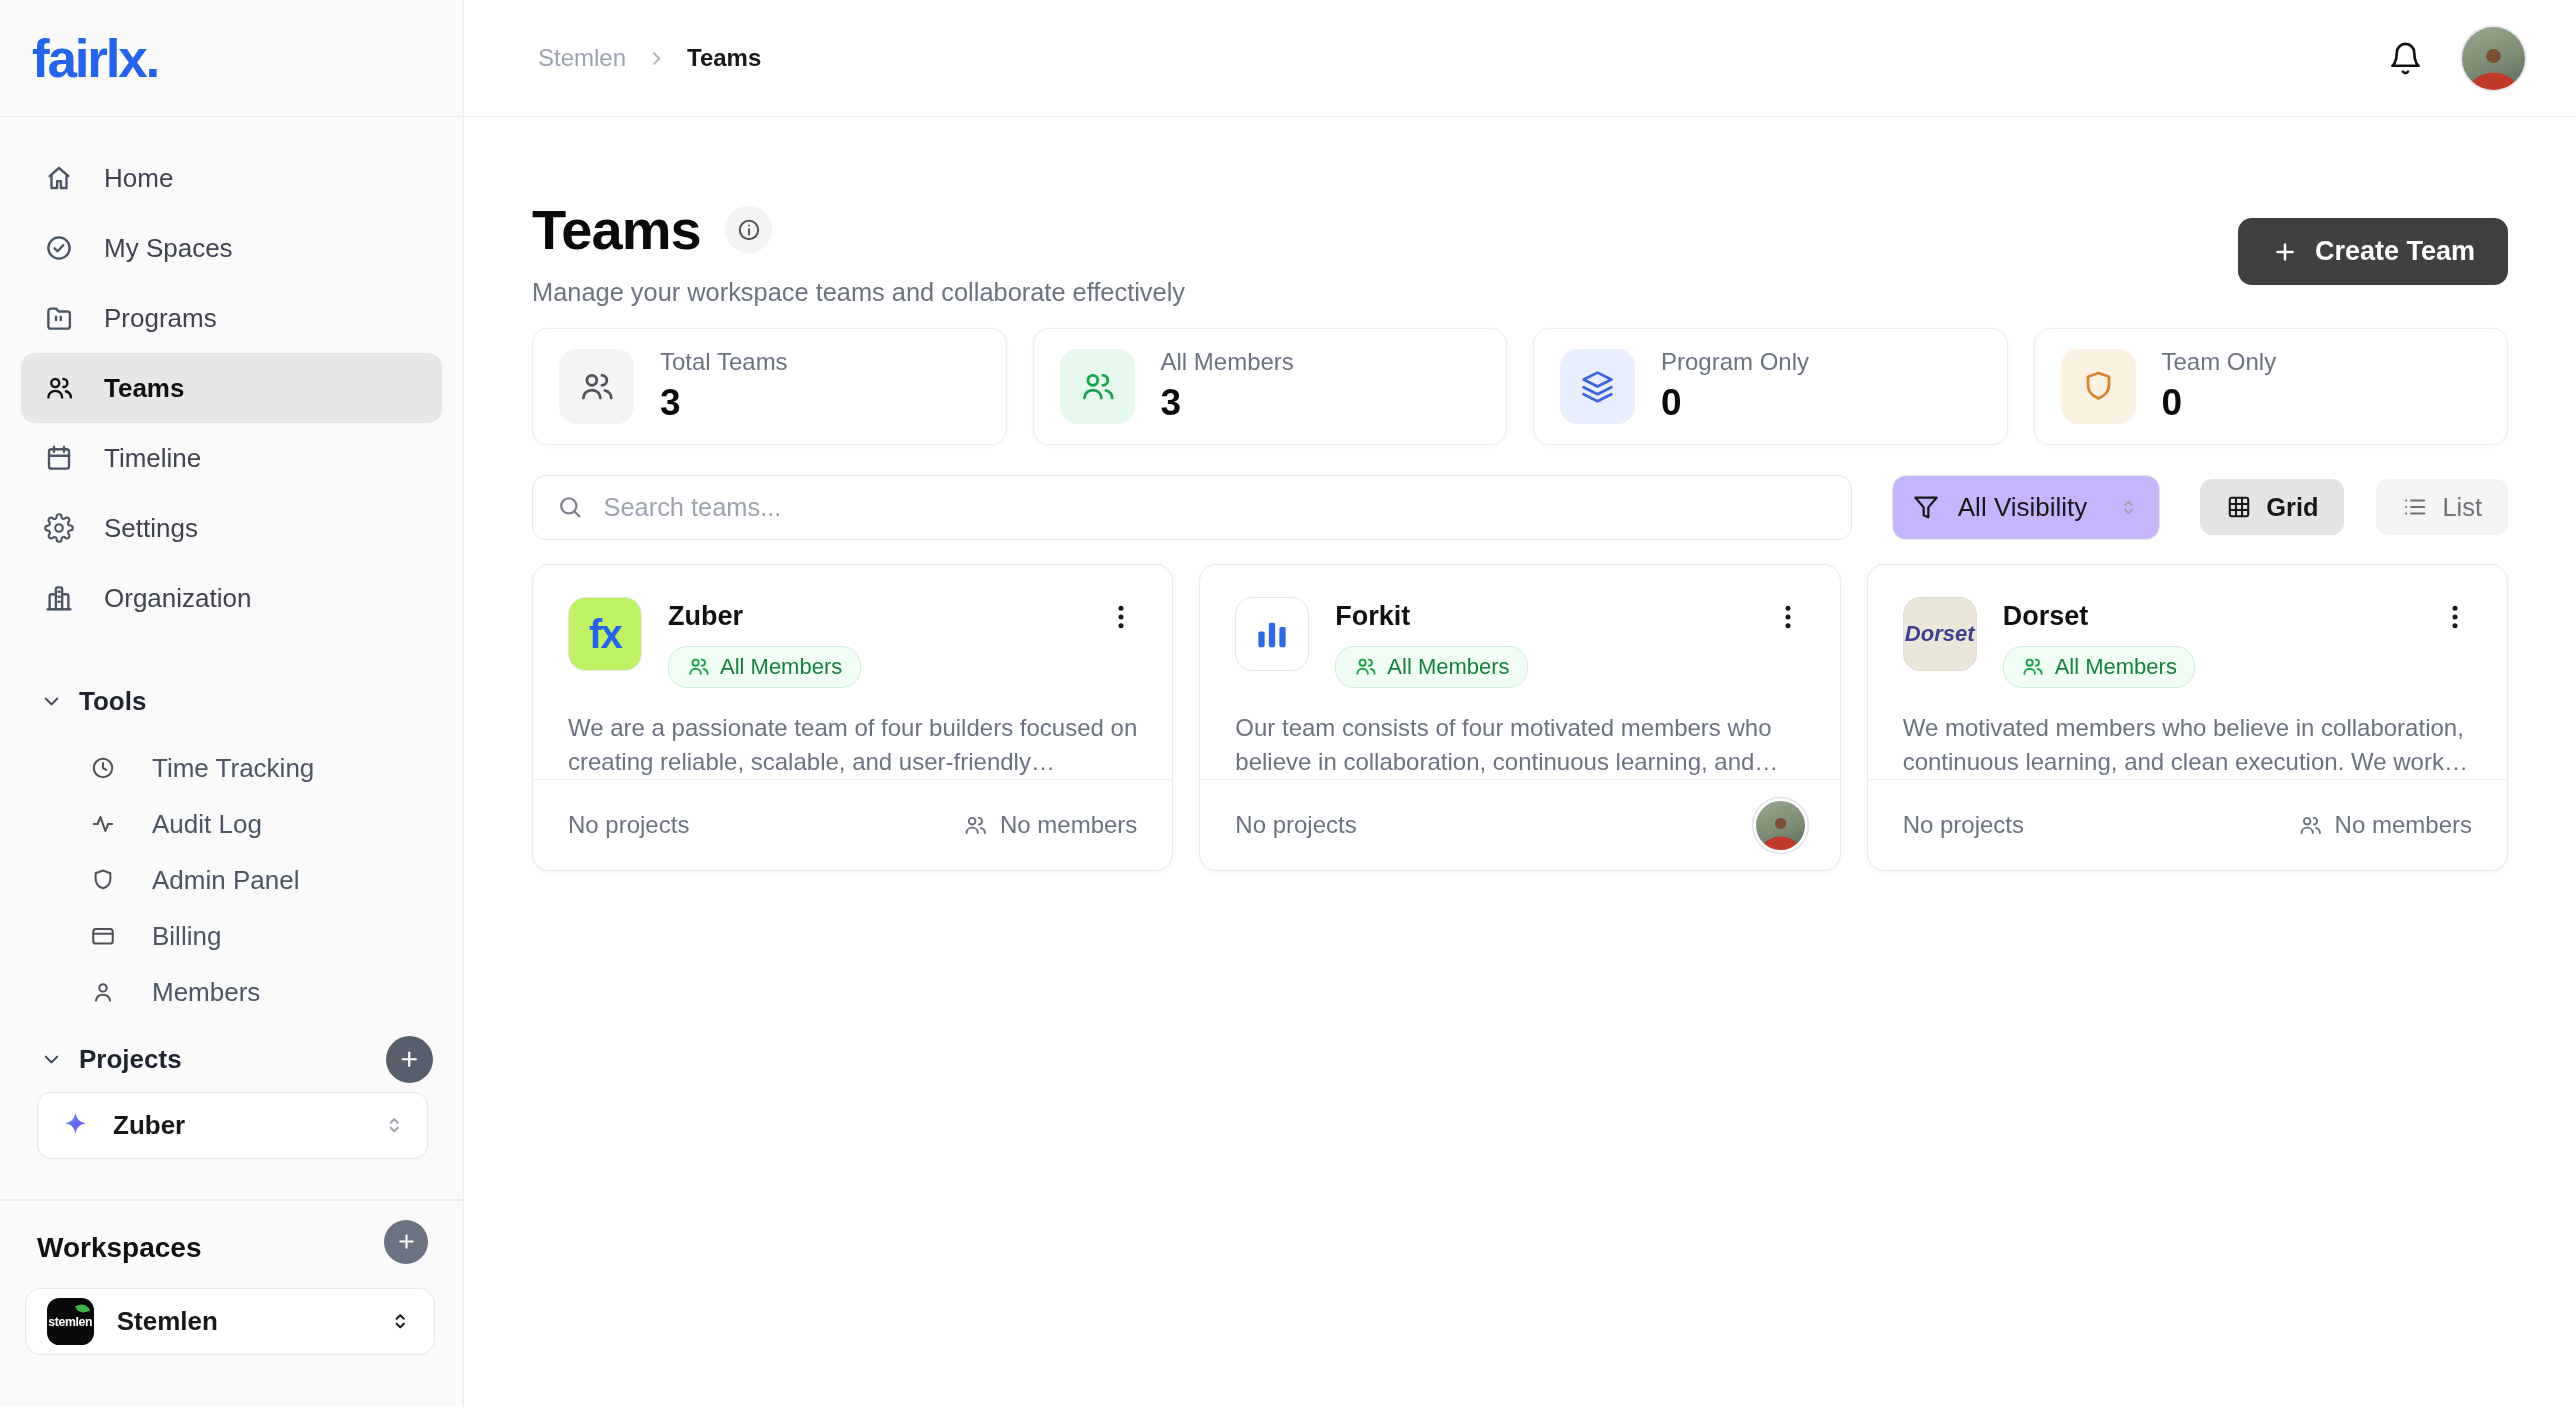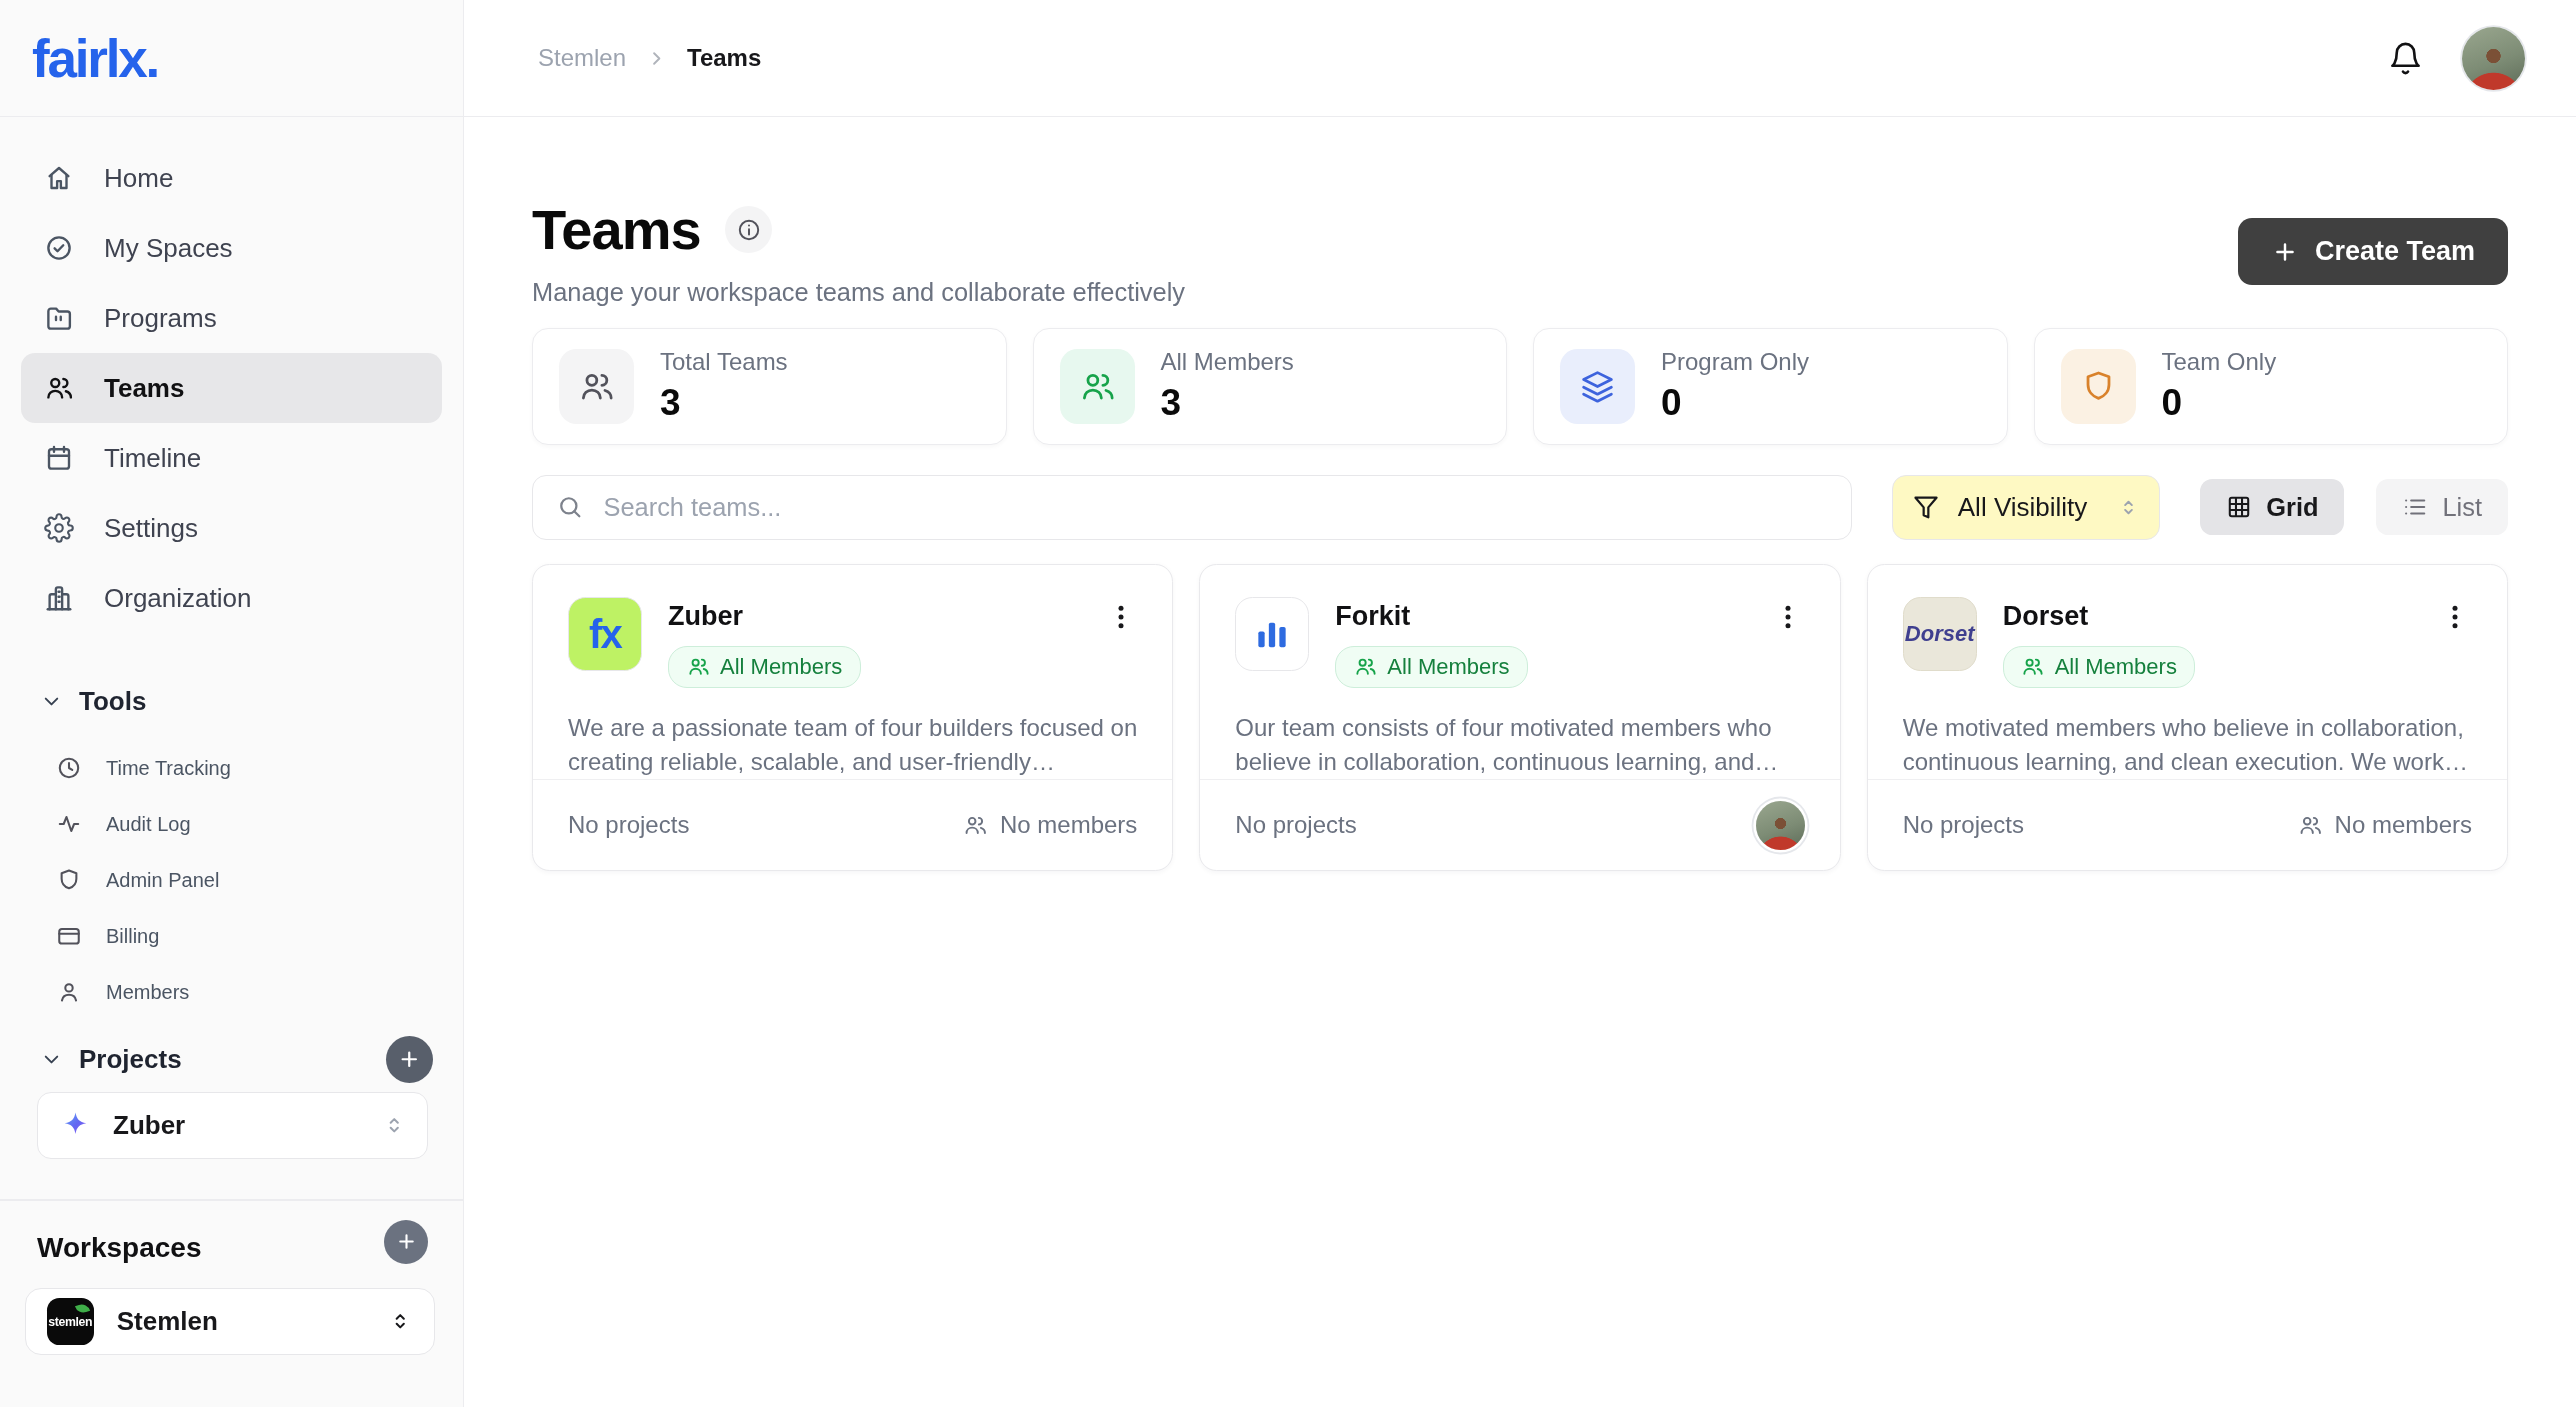--- a/index.html
+++ b/index.html
@@ -17,21 +17,21 @@
   .logo{font-size:53px;font-weight:800;color:#2563eb;letter-spacing:-2.2px;}
   .nav{padding:26px 21px 0;}
   .nav-item{height:70px;display:flex;align-items:center;gap:30px;padding:0 23px;border-radius:14px;color:#3f4350;font-size:26px;cursor:pointer;box-sizing:border-box;}
   .nav-item .icon{color:#4b5563;}
   .nav-item.active{background:#e7e7e9;color:#111113;font-weight:700;}
   .nav-item.active .icon{color:#111113;}
   .tools{margin-top:49px;}
   .section-header{display:flex;align-items:center;gap:16px;height:39px;padding:0 40px;font-size:26px;font-weight:700;color:#1f2430;}
   .section-header .icon{color:#374151;}
   .tool-list{margin-top:19px;}
-  .tool-item{height:56px;display:flex;align-items:center;gap:24px;padding-left:56px;font-size:20px;color:#4b5563;cursor:pointer;}
+  .tool-item{height:56px;display:flex;align-items:center;gap:36px;padding-left:90px;font-size:26px;color:#4b5563;cursor:pointer;}
   .tool-item .icon{color:#52525b;}
   .projects{margin-top:16px;}
   .section-row{display:flex;align-items:center;justify-content:space-between;padding:0 30px 0 0;height:47px;}
   .plus-btn{width:47px;height:47px;border-radius:50%;background:#585f6b;color:#fff;border:none;display:flex;align-items:center;justify-content:center;cursor:pointer;padding:0;}
   .plus-btn.light{width:44px;height:44px;background:#6b7280;}
   .select-box{margin:8.8px 35px 0 37px;height:67px;background:#fff;border:1.8px solid #e7e7ea;border-radius:14px;display:flex;align-items:center;padding:0 21px;gap:21px;box-sizing:border-box;cursor:pointer;}
   .select-label{flex:1;font-size:26px;font-weight:700;color:#18181b;}
   .select-box .updown{color:#9ca3af;}
   .divider{height:1.8px;background:#ececef;margin-top:40px;}
   .workspaces{padding:19px 35px 0 37px;}
@@ -72,21 +72,21 @@
   .stat-icon.green{background:#e7f8ef;color:#16a34a;}
   .stat-icon.blue{background:#e9eefc;color:#3d63dd;}
   .stat-icon.orange{background:#fbf1e3;color:#d9822b;}
   .stat-label{font-size:24px;color:#6b7280;}
   .stat-value{font-size:37px;font-weight:800;color:#0a0a0a;margin-top:5.3px;}
 
   .toolbar{display:flex;gap:40px;margin-top:30px;align-items:center;}
   .search-box{flex:1;height:65px;background:#fff;border:1.8px solid #e7e7ea;border-radius:14px;display:flex;align-items:center;padding:0 23px;gap:17.5px;box-sizing:border-box;color:#7d828c;}
   .search-box input{border:none;outline:none;flex:1;font-size:25.4px;color:#18181b;background:transparent;font-family:inherit;}
   .search-box input::placeholder{color:#9ca3af;}
-  .filter-box{width:268px;height:65px;background:#fef9c3;border:1.8px solid #e7e7ea;border-radius:14px;display:flex;align-items:center;padding:0 19px;gap:17.5px;box-sizing:border-box;cursor:pointer;}
+  .filter-box{width:268px;height:65px;background:#c4b5fd;border:1.8px solid #e7e7ea;border-radius:14px;display:flex;align-items:center;padding:0 19px;gap:17.5px;box-sizing:border-box;cursor:pointer;}
   .filter-box .label{flex:1;font-size:26px;color:#18181b;}
   .filter-box .updown{color:#9ca3af;}
   .view-btn{height:56px;padding:0 26px;border-radius:12.3px;border:none;display:flex;align-items:center;gap:14px;font-size:25.4px;cursor:pointer;font-family:inherit;}
   .view-btn.grid-active{background:#e4e4e7;color:#18181b;font-weight:700;}
   .view-btn.list-inactive{background:#f4f4f5;color:#71717a;margin-left:-8px;}
 
   .team-grid{display:flex;gap:26px;margin-top:24.5px;}
   .team-card{flex:1;background:#fff;border:1.8px solid #e9e9ec;border-radius:17.5px;box-shadow:0 1.8px 5.3px rgba(16,24,40,.04);display:flex;flex-direction:column;height:307px;box-sizing:border-box;cursor:pointer;}
   .card-body{padding:32px 35px 0;flex:1;}
   .card-head{display:flex;align-items:flex-start;}

